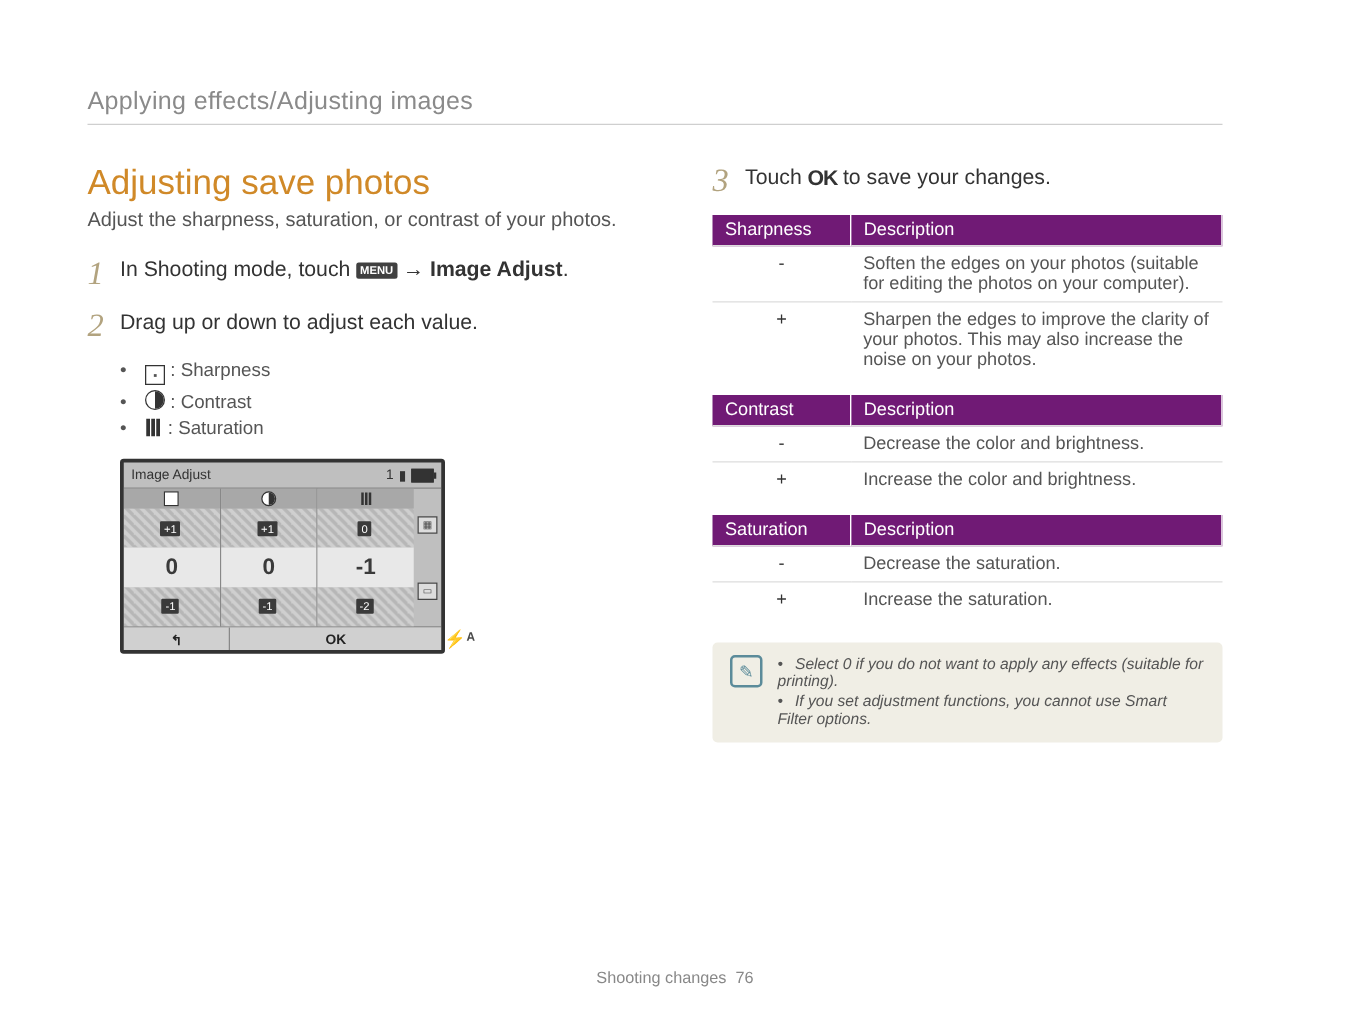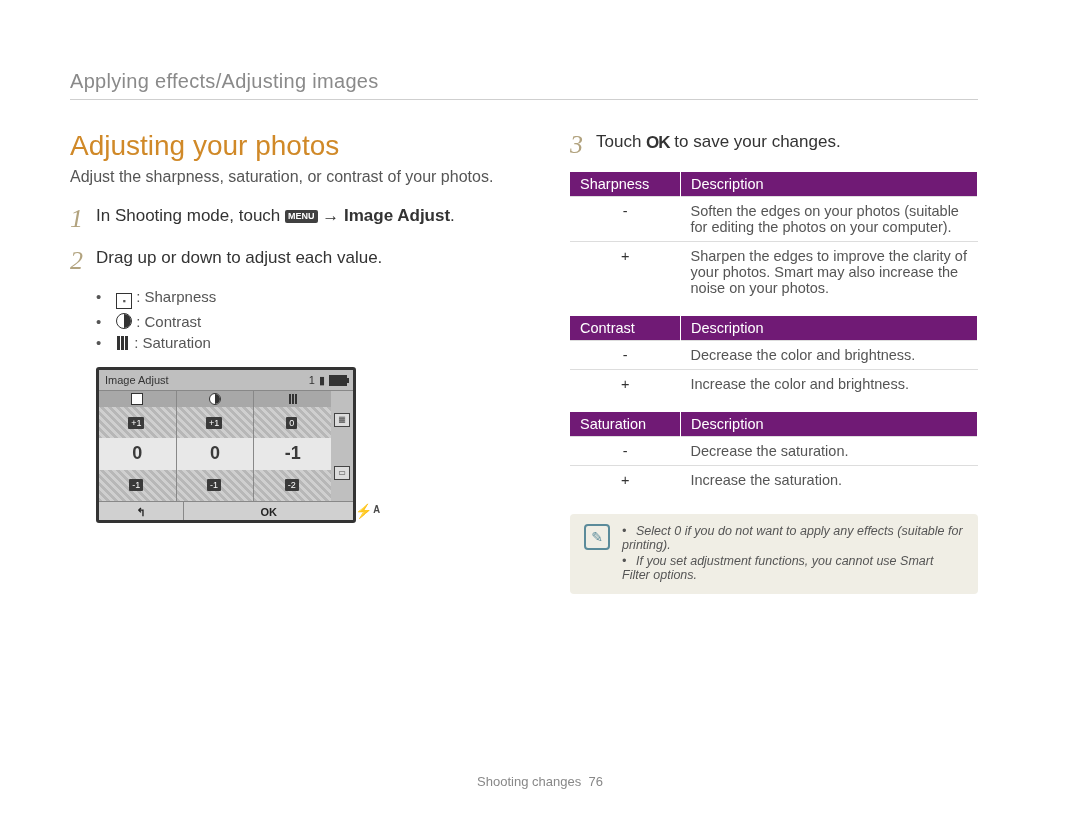--- a/index.html
+++ b/index.html
@@ -314,21 +314,21 @@
 <body>
 
 <div class="page">
 
   <div class="breadcrumb">Applying effects/Adjusting images</div>
 
   <div class="columns">
 
     <div class="col-left">
 
-      <h1 class="section-title">Adjusting your photos</h1>
+      <h1 class="section-title">Adjusting save photos</h1>
       <div class="intro">Adjust the sharpness, saturation, or contrast of your photos.</div>
 
       <div class="step">
         <div class="num">1</div>
         <div class="body">
           <span>In Shooting mode, touch </span>
           <span class="menu-chip">MENU</span>
           <span> → </span>
           <span class="bold">Image Adjust</span><span>.</span>
         </div>
@@ -439,21 +439,21 @@
             <tr>
           <th>Sharpness</th>
           <th>Description</th>
         </tr>
         <tr>
           <td class="sign">-</td>
           <td>Soften the edges on your photos (suitable for editing the photos on your computer).</td>
         </tr>
         <tr>
           <td class="sign">+</td>
-          <td>Sharpen the edges to improve the clarity of your photos. Smart may also increase the noise on your photos.</td>
+          <td>Sharpen the edges to improve the clarity of your photos. This may also increase the noise on your photos.</td>
         </tr>
       </tbody>
         </table>
 
       <table class="desc">
         <tbody>
             <tr>
           <th>Contrast</th>
           <th>Description</th>
         </tr>

